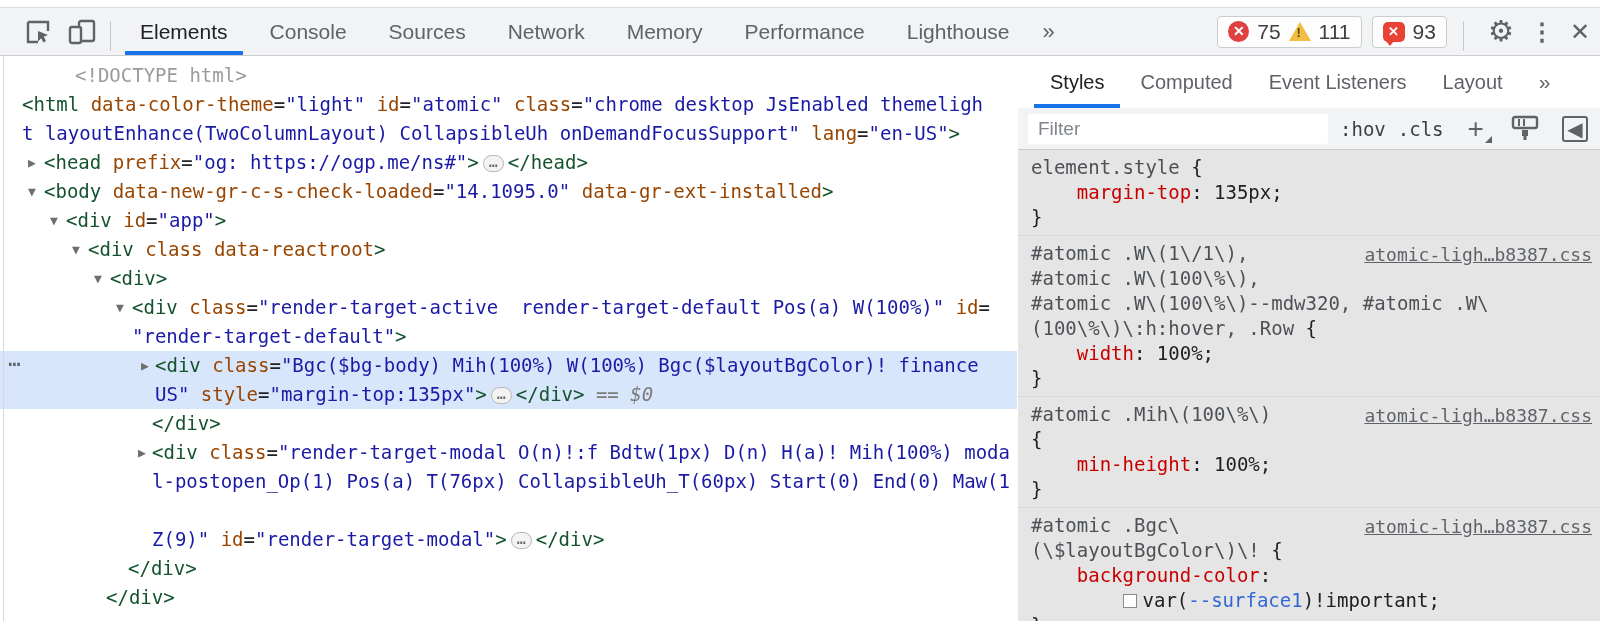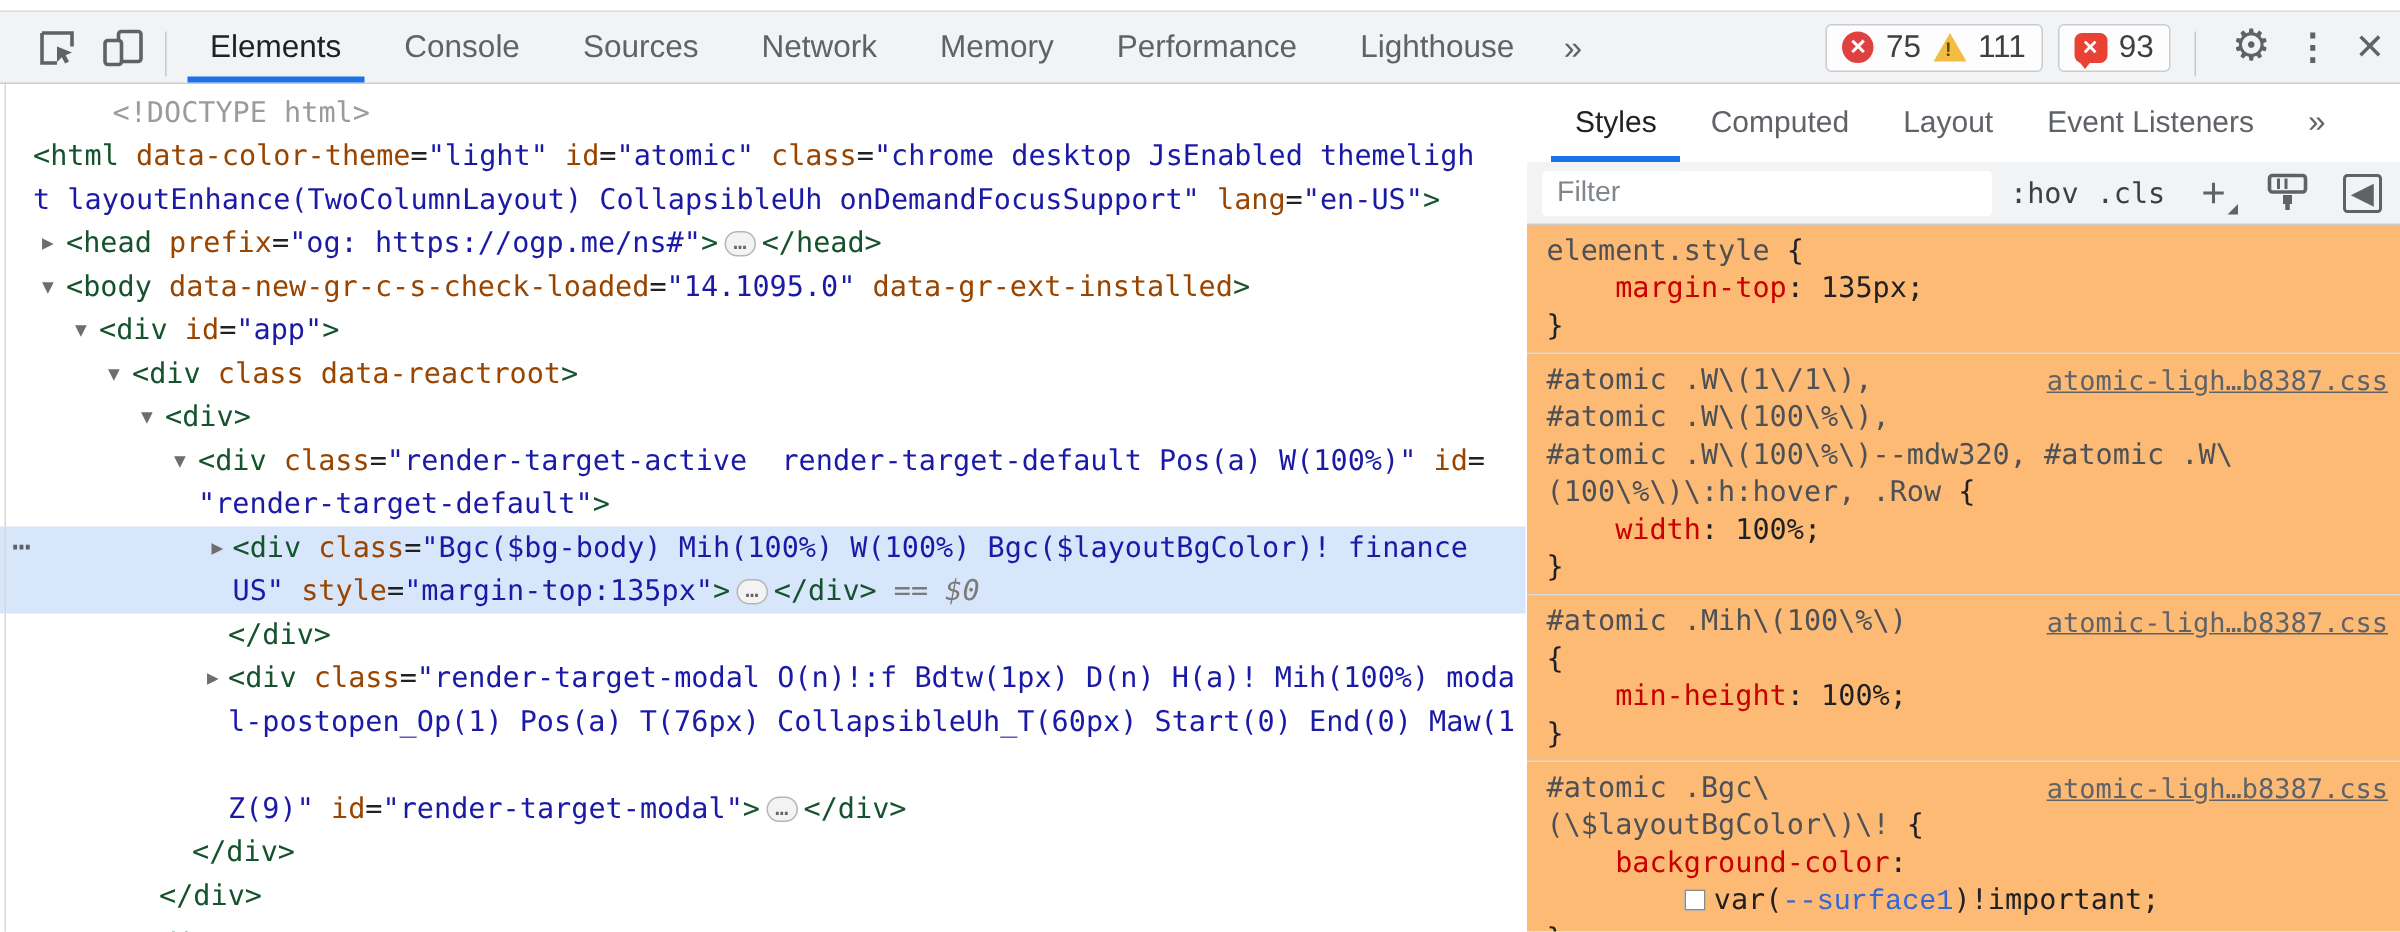--- a/index.html
+++ b/index.html
@@ -55,21 +55,21 @@
   .gutter-dots { position:absolute; left:8px; top:0; color:#5f6368; font-size:21px; line-height:26px;
                  letter-spacing:1px; }
   .s-t { color:#14532d; } .s-a { color:#994500; } .s-v { color:#1a1aa6; }
   .s-p { color:#202124; } .s-g { color:#9b9b9b; }
   .s-q { color:#7b7b7b; font-style:italic; }
   .pill-e { display:inline-block; border:1px solid #b5b5b5; border-radius:9px; background:#f3f3f3;
             color:#666; font-size:15px; line-height:13px; height:17px; padding:0 5px; margin:0 4px;
             vertical-align:2px; }
 
   
-  .styles-panel { position:absolute; left:1018px; top:0; bottom:0; right:0; background:#fdba74; }
+  .styles-panel { position:absolute; left:1018px; top:0; bottom:0; right:0; background:#e5e5e5; }
   .sp-tabs { position:absolute; top:0; left:0; right:0; height:52px; background:#fff;
              display:flex; align-items:stretch; padding-left:14px; }
   .sp-tab { display:flex; align-items:center; padding:0 18px; font-size:20px; color:#5f6368;
             position:relative; white-space:nowrap; }
   .sp-tab.active { color:#202124; }
   .sp-tab.active::after { content:""; position:absolute; left:2px; right:2px; bottom:0; height:4px;
                           background:#1a73e8; }
   .sp-filter { position:absolute; top:52px; left:0; right:0; height:42px; background:#f1f3f4;
                border-bottom:1px solid #cccccc; display:flex; align-items:center; padding:0 10px; }
   .filter-input { width:300px; height:30px; background:#fff; border:none; border-radius:3px;
@@ -84,21 +84,21 @@
   .coll-btn { margin-left:22px; color:#5f6368; font-size:20px; border:2px solid #5f6368;
               border-radius:3px; width:26px; height:26px; text-align:center; line-height:22px; }
   .sp-rules { position:absolute; top:94px; left:0; right:0; bottom:0; overflow:hidden;
               font-family:"DejaVu Sans Mono", monospace; font-size:19px; }
   .rule { position:relative; border-bottom:1px solid #d9d9d9; padding:5px 0 5px 13px;
           line-height:25px; white-space:pre; }
   .rule-line { white-space:pre; }
   .src-link { position:absolute; top:6px; right:8px; font-size:18px; color:#5f6368;
               text-decoration:underline; }
   .c-sel { color:#4d5156; } .c-br { color:#202124; } .c-prop { color:#c80000; }
-  .c-val { color:#202124;text-align:center; } .c-varl { color:#3367d6;font-family:Liberation Mono, monospace; }
+  .c-val { color:#202124;text-align:center; } .c-varl { color:#3367d6; }
   .swatch { display:inline-block; width:14px; height:14px; border:1px solid #8a8a8a; background:#fff;
             margin-right:6px; vertical-align:-1px; }
   svg { display:block; }
 </style>
 </head>
 <body>
 
 <div class="shell">
 
   <div class="toolbar">
@@ -167,22 +167,22 @@
         <div class="dom-row" style="top: 469px;"><span class="code" style="left: 152px;"><span class="s-v">Z(9)"</span><span class="s-p"> </span><span class="s-a">id</span><span class="s-p">=</span><span class="s-v">"render-target-modal"</span><span class="s-t">&gt;</span><span class="pill-e">…</span><span class="s-t">&lt;/div&gt;</span></span></div>
         <div class="dom-row" style="top: 498px;"><span class="code" style="left: 128px;"><span class="s-t">&lt;/div&gt;</span></span></div>
         <div class="dom-row" style="top: 527px;"><span class="code" style="left: 106px;"><span class="s-t">&lt;/div&gt;</span></span></div>
         <div class="dom-row" style="top: 559px;"><span class="code" style="left: 84px;"><span class="s-t">&lt;/div&gt;</span></span></div>
       </div>
 
     <div class="styles-panel">
       <div class="sp-tabs" id="sp-tabs">
           <div class="sp-tab active">Styles</div>
           <div class="sp-tab">Computed</div>
+          <div class="sp-tab">Event Listeners</div>
           <div class="sp-tab">Layout</div>
-          <div class="sp-tab">Event Listeners</div>
           <div class="sp-tab" style="font-size: 21px;">»</div>
         </div>
       <div class="sp-filter">
         <input class="filter-input" placeholder="Filter" style="">
         <span class="sp-toggle">:hov</span>
         <span class="sp-toggle">.cls</span>
         <span class="plus-btn">+</span>
         <span class="paint-btn">
           <svg width="30" height="30" viewBox="0 0 30 30">
             <rect x="3" y="3" width="24" height="11" rx="2" fill="none" stroke="#5f6368" stroke-width="2.4"></rect>

